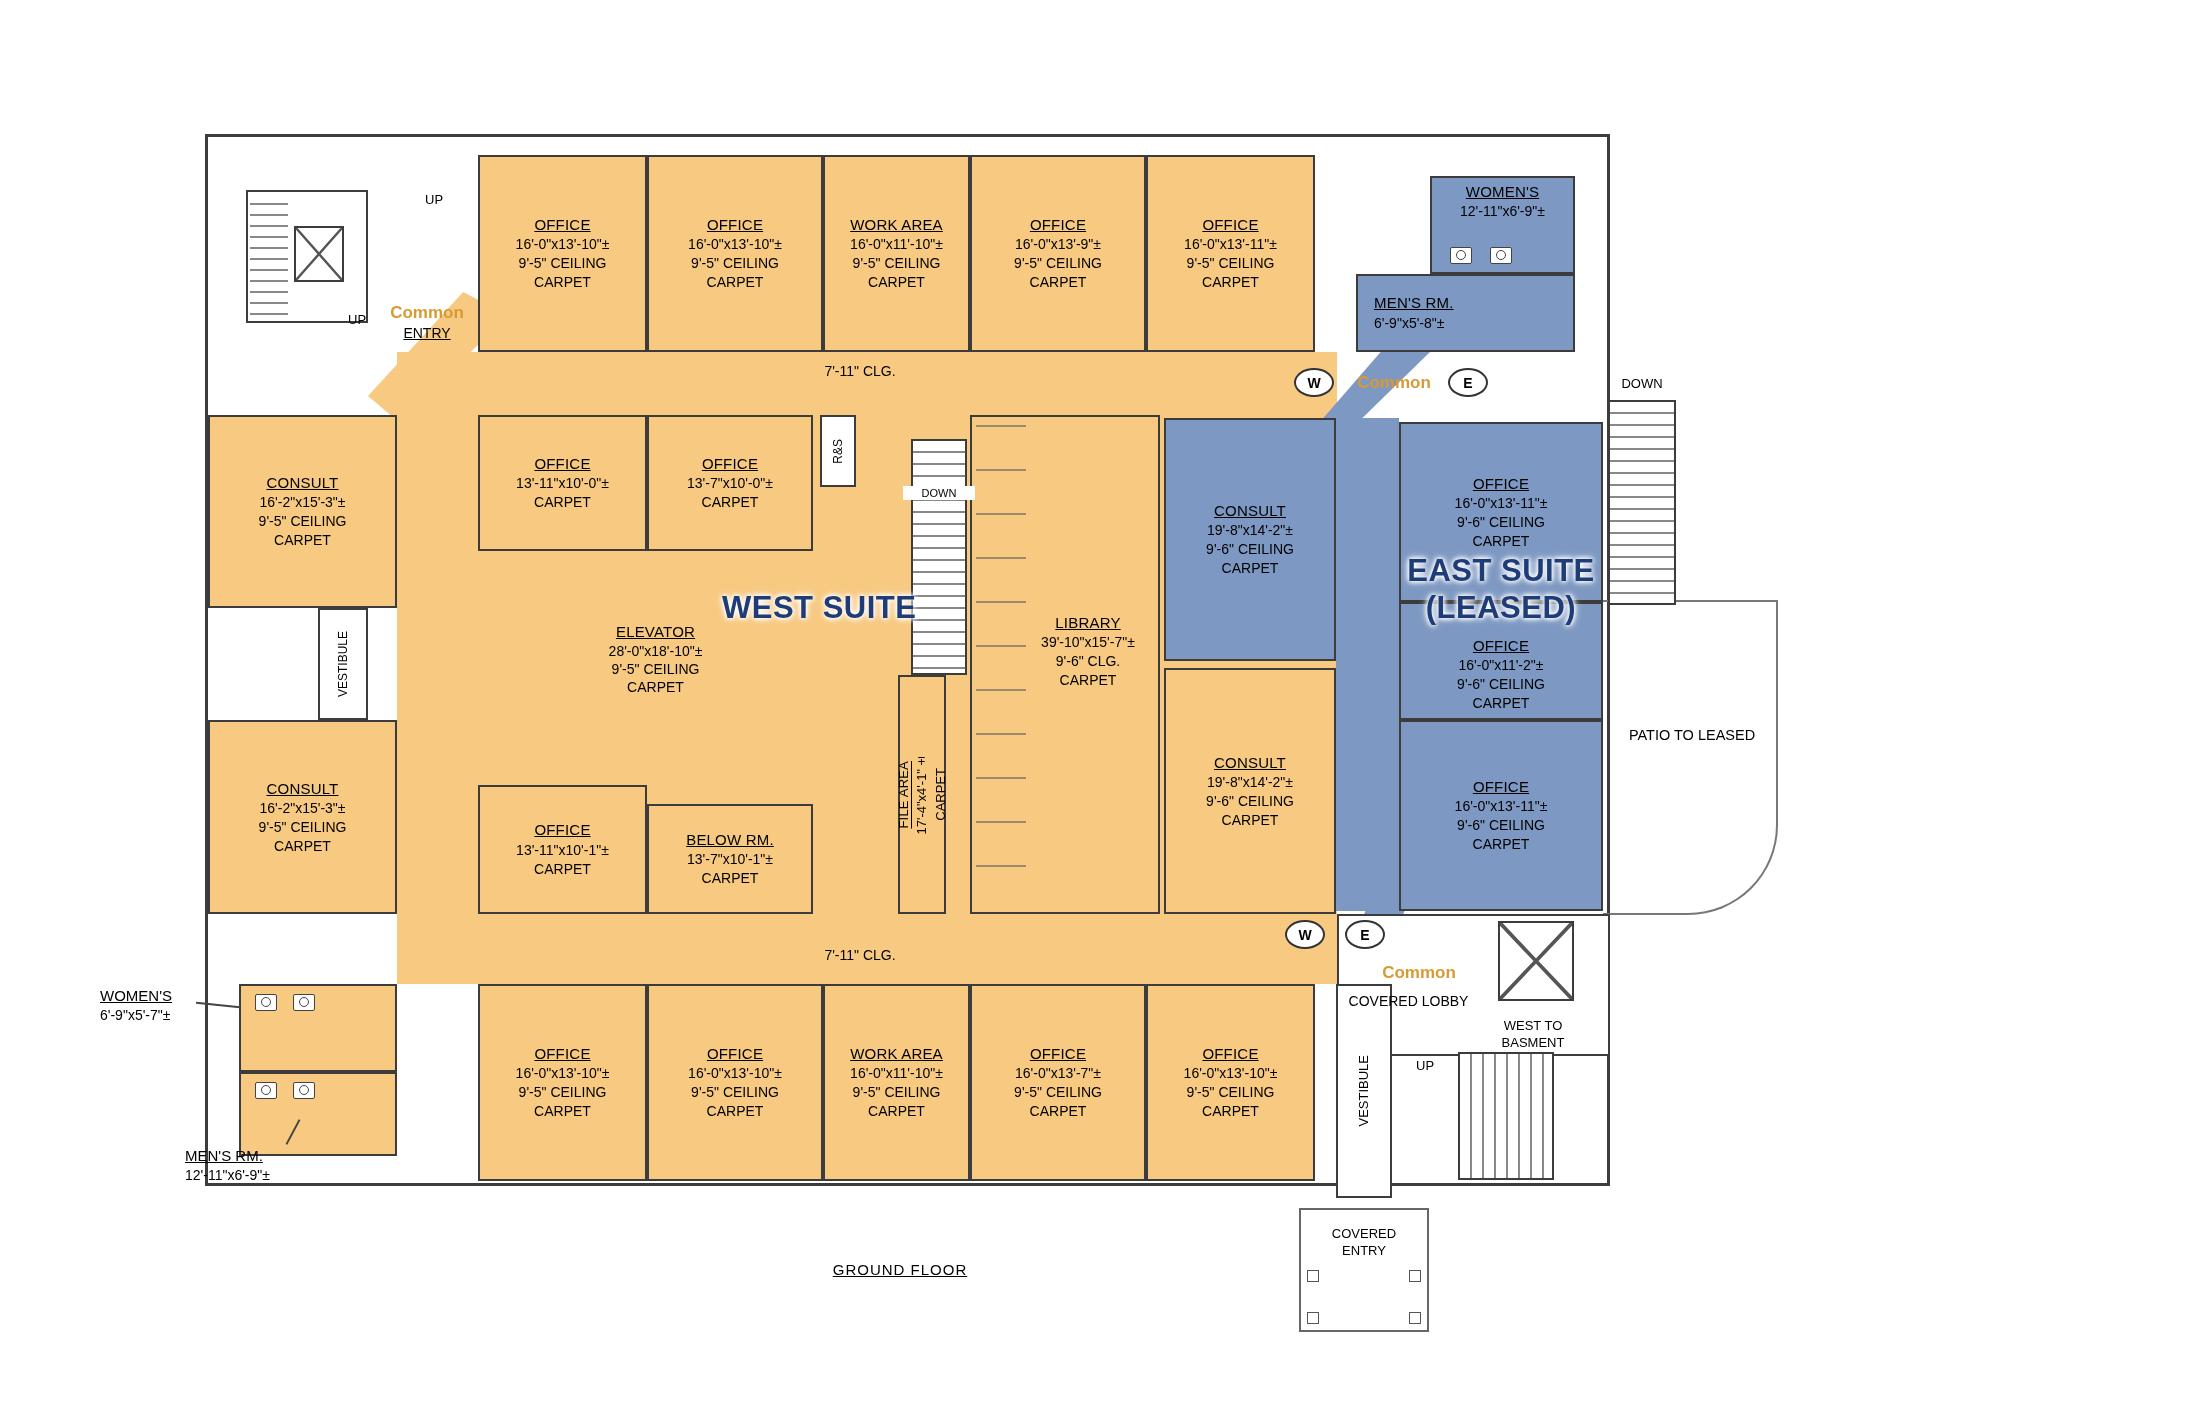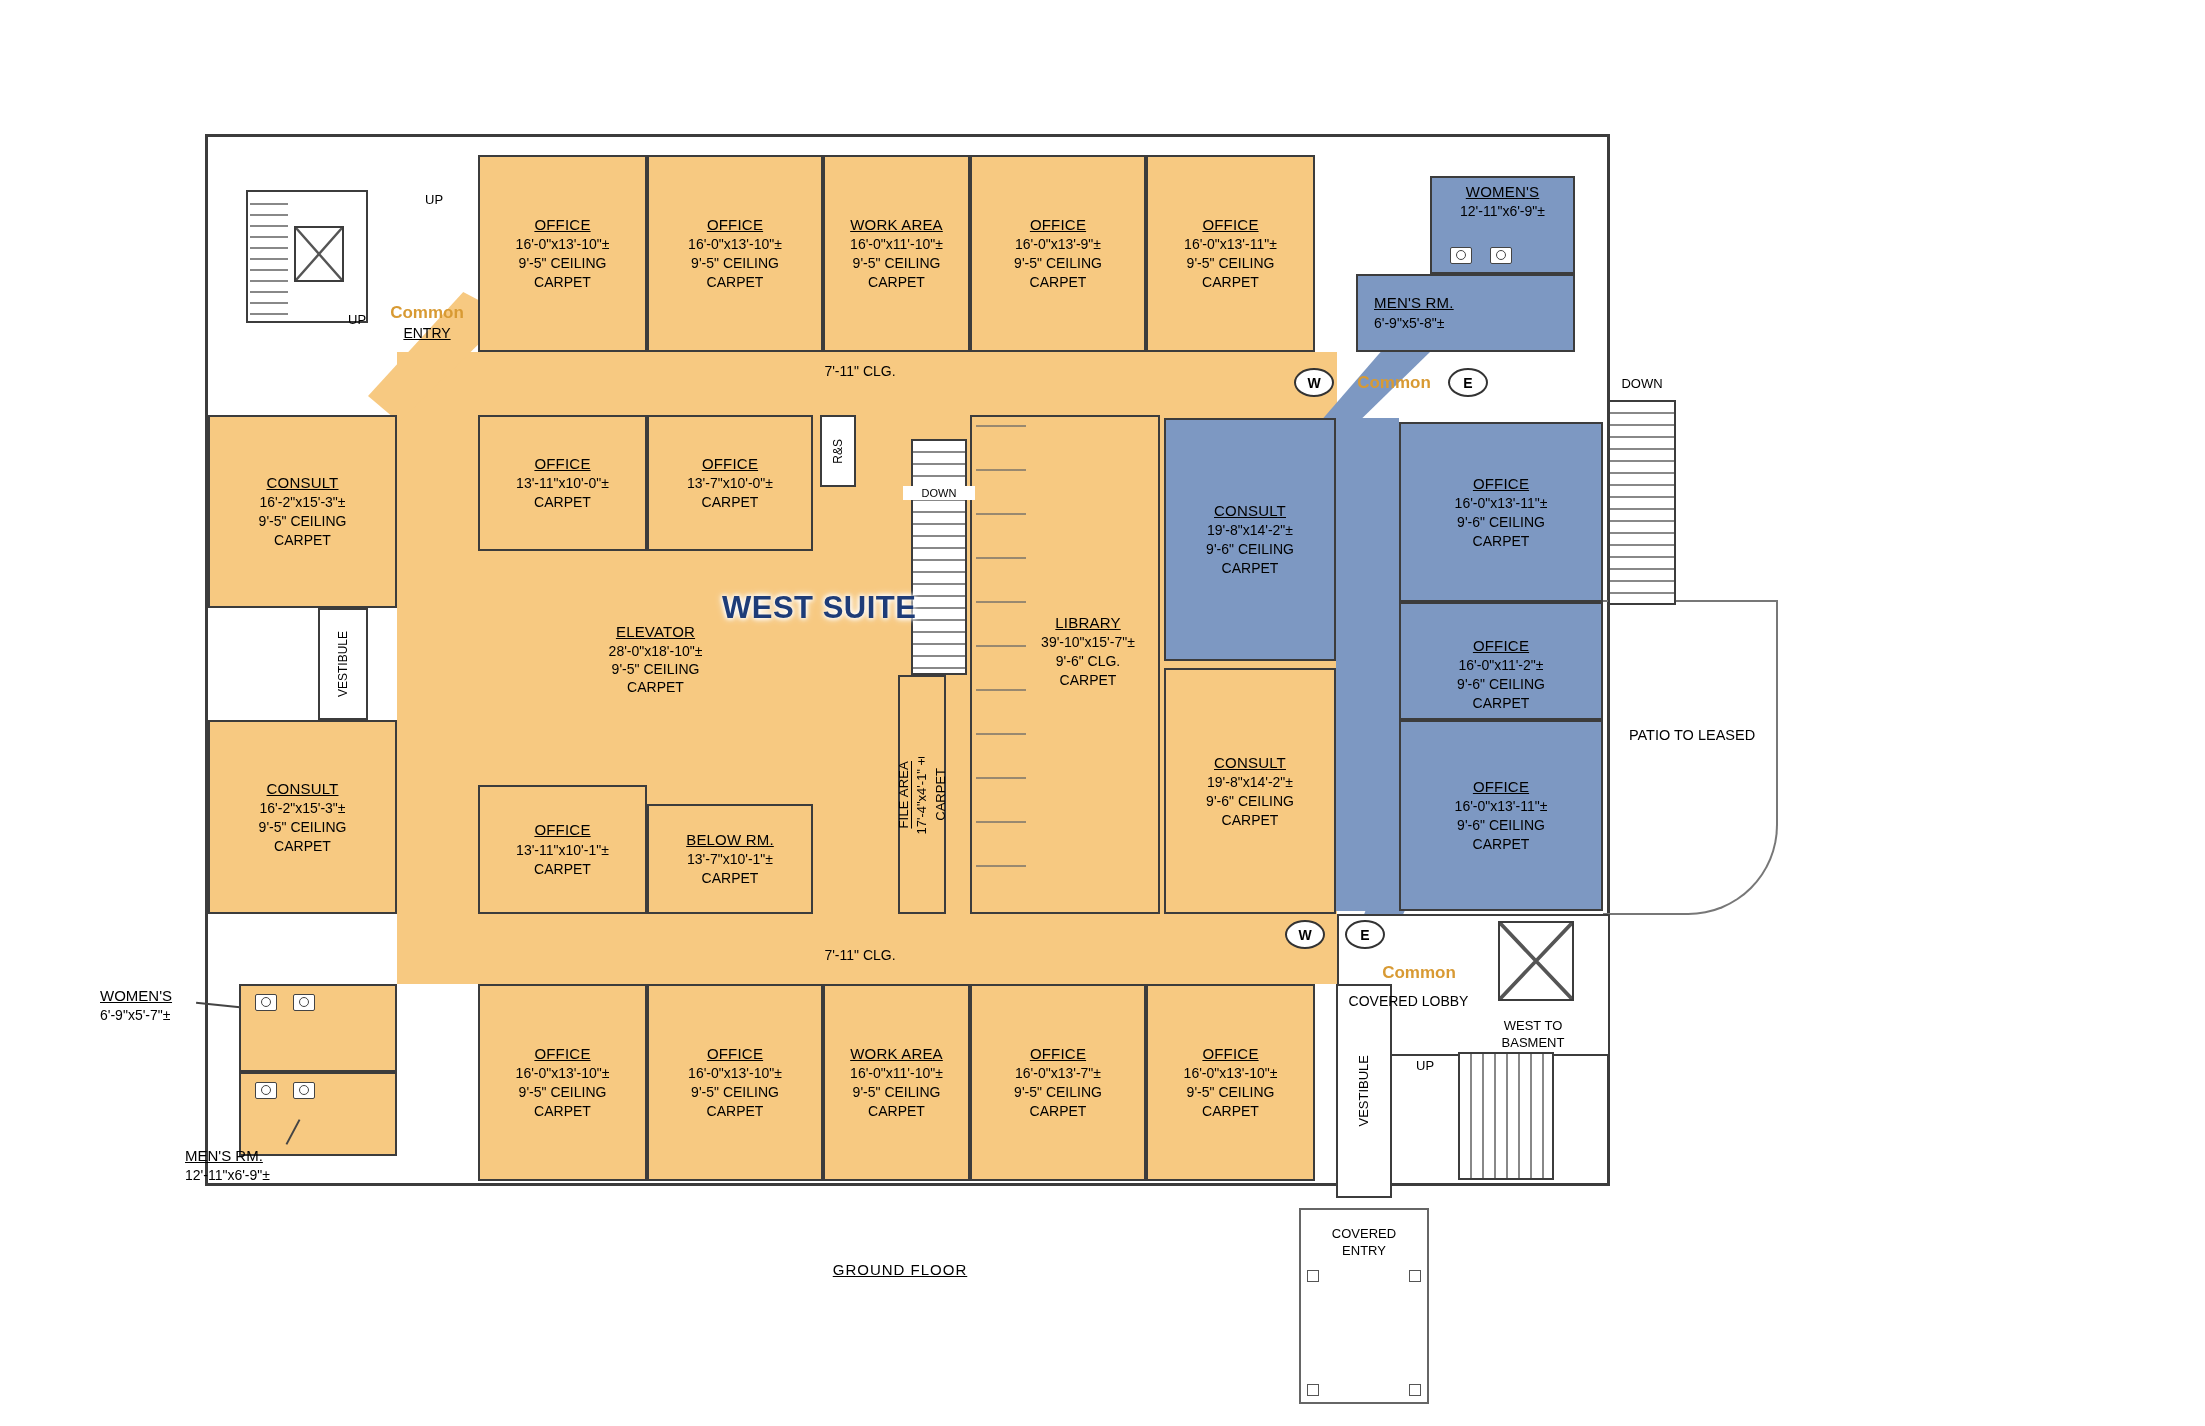--- a/index.html
+++ b/index.html
@@ -179,20 +179,24 @@
     <span>CARPET</span>
   </div>
   <div class="room blue" style="left:1399px;top:720px;width:204px;height:191px;">
     <span class="rname">OFFICE</span>
     <span>16'-0"x13'-11"±</span>
     <span>9'-6" CEILING</span>
     <span>CARPET</span>
   </div>
 
   <div class="suite" style="left:722px;top:590px;">WEST SUITE</div>
+  <div class="suite center" style="left:1399px;top:552px;width:204px;text-align:center;line-height:37px;">
+    <div>EAST SUITE</div>
+    <div>(LEASED)</div>
+  </div>
 
   <div class="room orange" style="left:208px;top:415px;width:189px;height:193px;">
     <span class="rname">CONSULT</span>
     <span>16'-2"x15'-3"±</span>
     <span>9'-5" CEILING</span>
     <span>CARPET</span>
   </div>
   <div class="room white" style="left:318px;top:608px;width:50px;height:112px;">
     <span class="vert" style="font-size:12px;">VESTIBULE</span>
   </div>
@@ -245,21 +249,21 @@
   <div class="lbl center" style="left:1478px;top:1018px;width:110px;font-size:13px;">
     <div>WEST TO</div>
     <div>BASMENT</div>
   </div>
   <div class="lbl" style="left:1416px;top:1058px;font-size:13px;">UP</div>
   <div class="stairs-h" style="left:1458px;top:1052px;width:96px;height:128px;"></div>
 
   <div class="room white" style="left:1336px;top:984px;width:56px;height:214px;z-index:3;">
     <span class="vert" style="font-size:13px;">VESTIBULE</span>
   </div>
-  <div class="outline" style="left:1299px;top:1208px;width:130px;height:196px;border-width:2px;border-color:#666;z-index:1;">
+  <div class="outline" style="left:1299px;top:1208px;width:130px;height:124px;border-width:2px;border-color:#666;z-index:1;">
     <div class="lbl center" style="left:0;top:16px;width:100%;font-size:13px;">
       <div>COVERED</div>
       <div>ENTRY</div>
     </div>
     <div class="col" style="left:6px;top:60px;"></div>
     <div class="col" style="right:6px;top:60px;"></div>
     <div class="col" style="left:6px;bottom:6px;"></div>
     <div class="col" style="right:6px;bottom:6px;"></div>
   </div>
 

